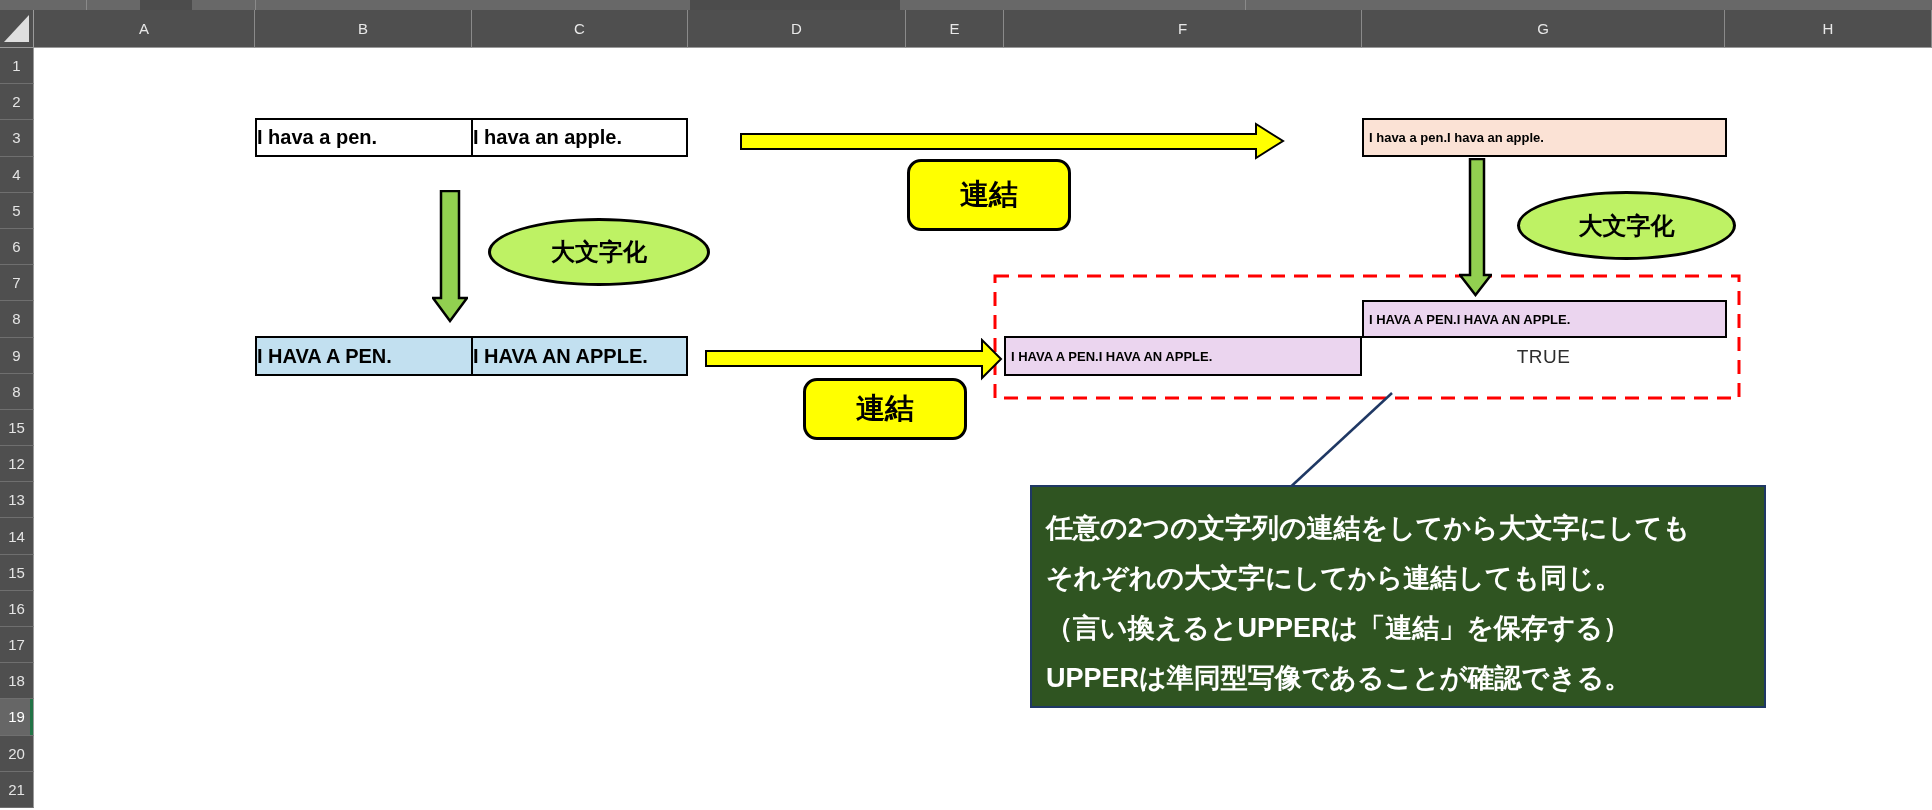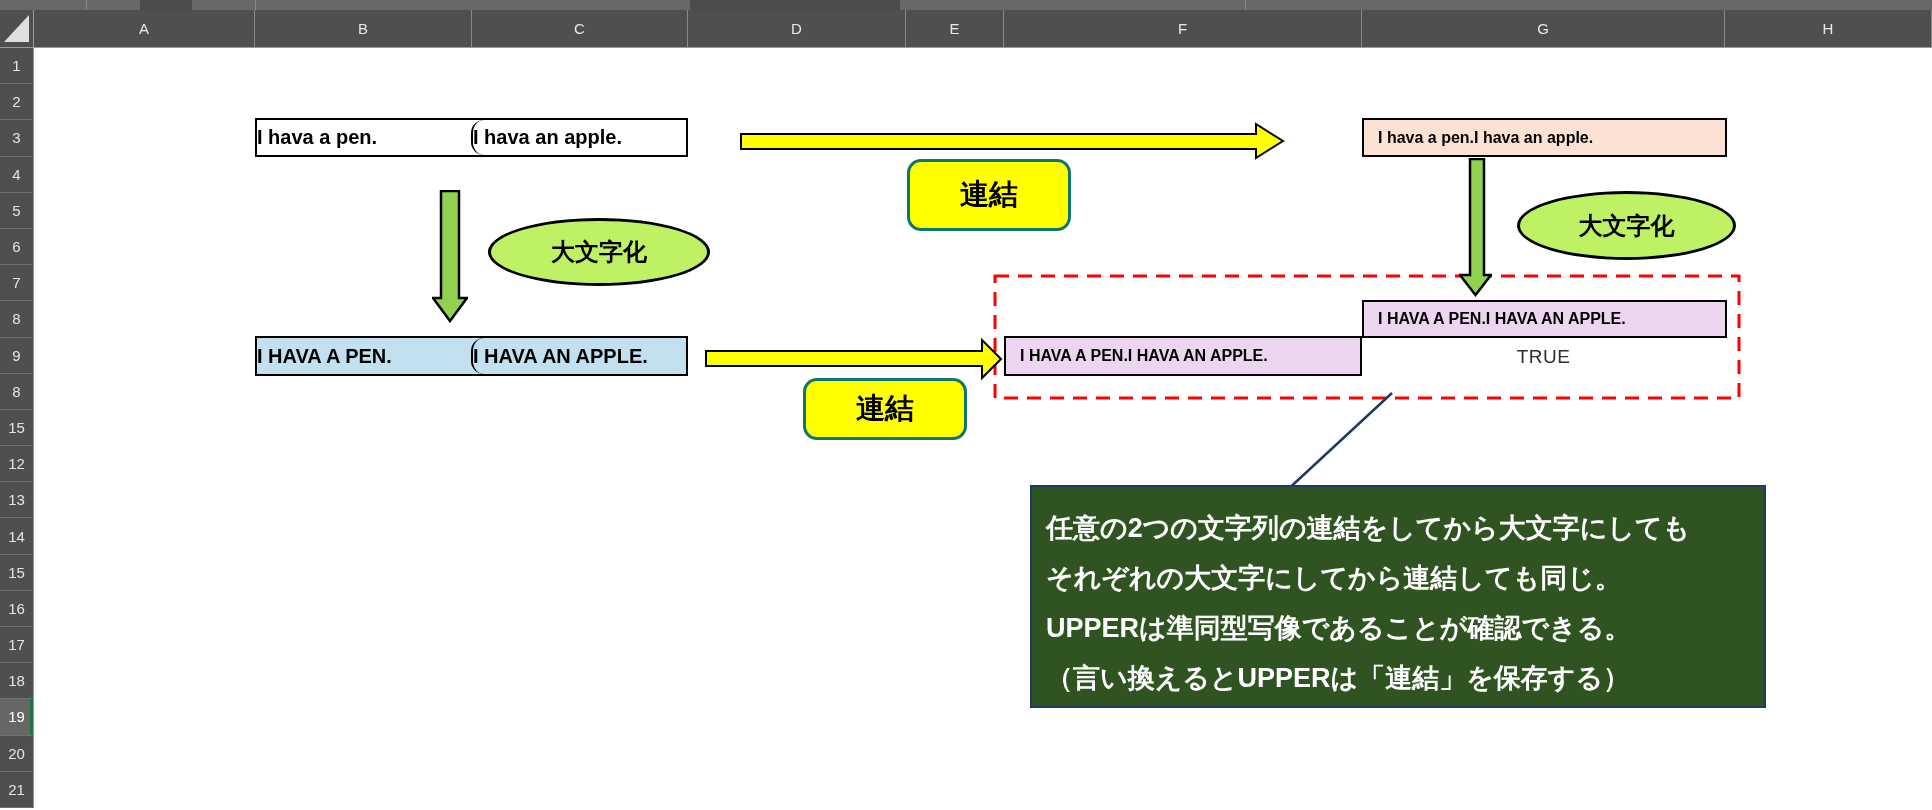--- a/index.html
+++ b/index.html
@@ -31,48 +31,48 @@
     position:relative;width:34px;height:36.2px;box-sizing:border-box;background:#4f4f4f;color:#e4e4e4;
     font-size:15px;display:flex;align-items:center;justify-content:center;
     border-bottom:1px solid #6f6f6f;border-right:1px solid #9a9a9a;
   }
   .row-h.sel{background:#666666;color:#ffffff;}
   .row-h.sel .selbar{position:absolute;right:0;top:0;width:3px;height:100%;background:#217346;}
   #sheet-area{position:absolute;left:34px;top:48px;width:1898px;height:762px;background:#ffffff;}
 
   
   .cellgroup{position:absolute;display:flex;border:2px solid #000;box-sizing:border-box;background:#fff;}
-  .cellgroup .cell2{border-left:2px solid #000;box-sizing:border-box;border-radius:13px;}
+  .cellgroup .cell2{border-left:2px solid #000;box-sizing:border-box;}
   .xcell{
     display:flex;align-items:center;box-sizing:border-box;
     font-weight:bold;font-size:20px;color:#000;white-space:nowrap;overflow:hidden;
   }
   .solocell{
     position:absolute;border:2px solid #000;box-sizing:border-box;
-    display:flex;align-items:center;padding-left:14px;
-    font-weight:bold;font-size:16px;color:#000;white-space:nowrap;overflow:hidden;
+    display:flex;align-items:center;padding-left:5px;
+    font-weight:bold;font-size:13px;color:#000;white-space:nowrap;overflow:hidden;
   }
   .bg-peach{background:#FBE2D5;}
   .bg-blue{background:#C2E0F0;}
   .bg-pink{background:#EBD5EF;}
   #cell-true{
     position:absolute;left:1362px;top:339px;width:363px;height:36px;
     display:flex;align-items:center;justify-content:center;
     font-size:19px;color:#2e2e2e;font-stretch:condensed;letter-spacing:0.5px;text-align:center;
   }
 
   
   .shape-svg{position:absolute;}
   .ellipse{
     position:absolute;background:#bef264;border:3px solid #000;border-radius:50%;
     display:flex;align-items:center;justify-content:center;
     font-weight:bold;font-size:24px;color:#000;box-sizing:border-box;
   }
   .pill{
-    position:absolute;background:#FFFF00;border:3px solid #0f766e;border-radius:14px;
+    position:absolute;background:#FFFF00;border:3px solid #000000;border-radius:14px;
     display:flex;align-items:center;justify-content:center;
     font-weight:bold;font-size:29px;color:#000;box-sizing:border-box;
   }
   #note-box{
     position:absolute;left:1030px;top:485px;width:736px;height:223px;
     background:#2F5421;border:2px solid #1F3864;box-sizing:border-box;
     padding:16px 10px 0 14px;
   }
   .note-line{
     height:50px;display:flex;align-items:center;
@@ -187,17 +187,17 @@
 
   <div id="cell-true">TRUE</div>
 
   <svg class="shape-svg" style="left:1280px;top:390px;" width="116" height="106">
     <line x1="112" y1="3" x2="4" y2="103" stroke="#1F3864" stroke-width="2.5"></line>
   </svg>
 
   <div id="note-box">
     <div class="note-line">任意の2つの文字列の連結をしてから大文字にしても</div>
     <div class="note-line">それぞれの大文字にしてから連結しても同じ。</div>
+    <div class="note-line">（言い換えるとUPPERは「連結」を保存する）</div>
     <div class="note-line">UPPERは準同型写像であることが確認できる。</div>
-    <div class="note-line">（言い換えるとUPPERは「連結」を保存する）</div>
   </div>
 
 </div>
 
 </body></html>

